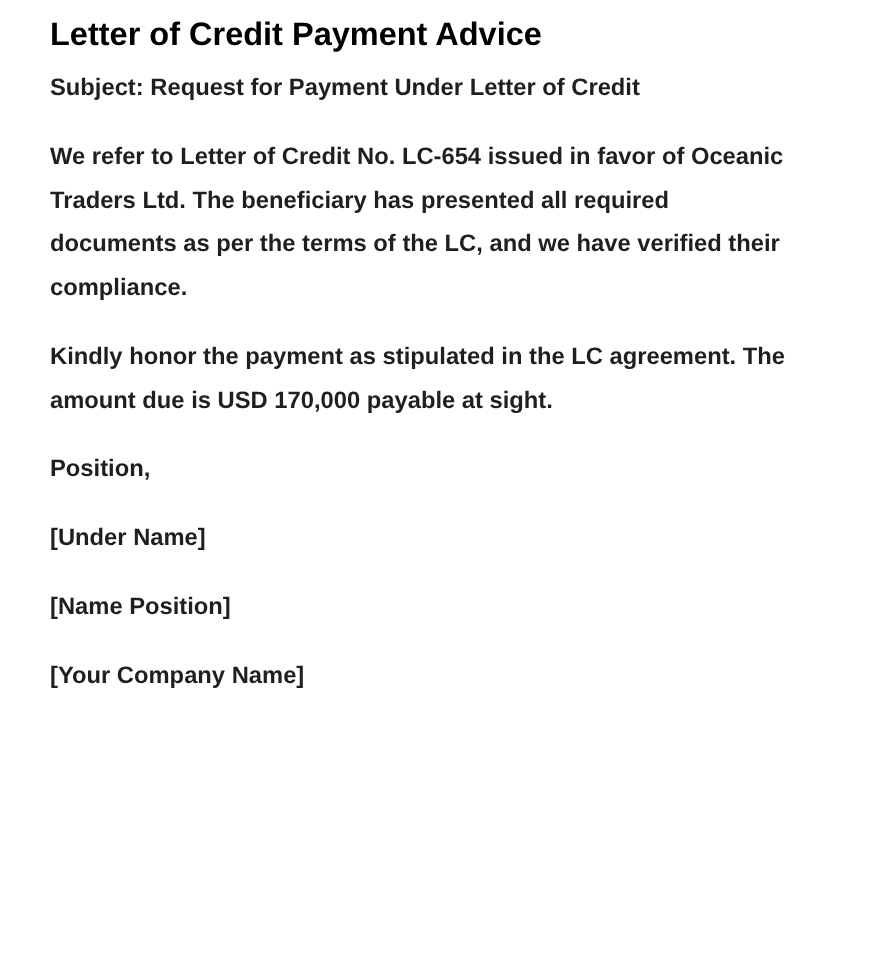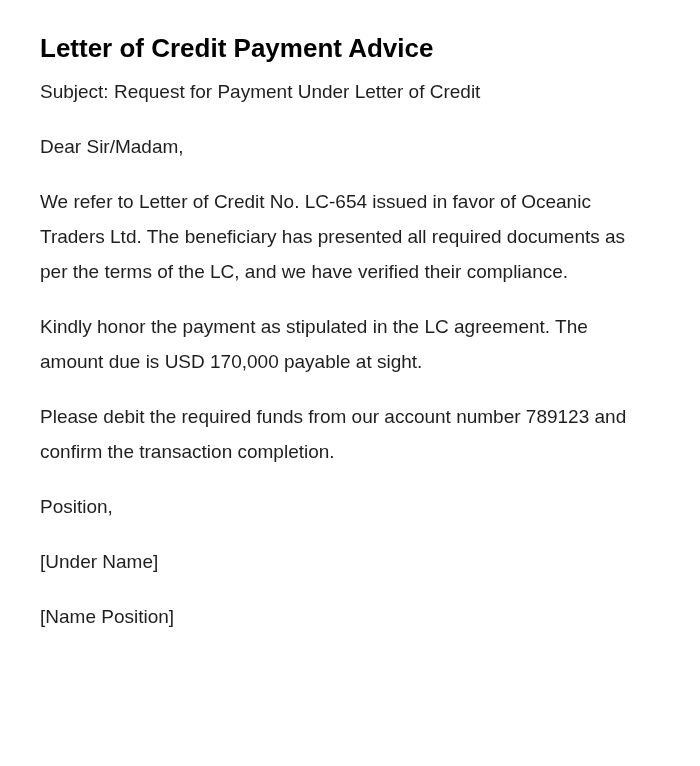--- a/index.html
+++ b/index.html
@@ -4,56 +4,55 @@
 <style>
   html, body {
     margin: 0;
     padding: 0;
     background: #ffffff;
   }
   .page {
     width: 700px;
     height: 766px;
     box-sizing: border-box;
-    padding: 32px 60px 24px 40px;
+    padding: 11px 60px 24px 40px;
     background: #ffffff;
     font-family: "Liberation Sans", sans-serif;
     color: #1f1f1f;
     overflow: hidden;
   }
   .doc-title {
     font-size: 26px;
     line-height: 33px;
     font-weight: 700;
     color: #000000;
     margin: 0 0 9px 0;
   }
   .doc-paragraph {
     font-size: 19px;
     line-height: 35px;
-    font-weight: 400;
+    font-weight: 700;
     margin: 0 0 20px 0;
     max-width: 600px;
   }
 </style>
 </head>
 <body>
 
 <div class="page">
   <h1 class="doc-title">Letter of Credit Payment Advice</h1>
 
   <p class="doc-paragraph">Subject: Request for Payment Under Letter of Credit</p>
 
-  <p class="doc-paragraph">Dear Sir/Madam,</p>
 
   <p class="doc-paragraph">We refer to Letter of Credit No. LC-654 issued in favor of Oceanic Traders Ltd. The beneficiary has presented all required documents as per the terms of the LC, and we have verified their compliance.</p>
 
   <p class="doc-paragraph">Kindly honor the payment as stipulated in the LC agreement. The amount due is USD 170,000 payable at sight.</p>
 
-  <p class="doc-paragraph">Please debit the required funds from our account number 789123 and confirm the transaction completion.</p>
 
   <p class="doc-paragraph">Position,</p>
 
   <p class="doc-paragraph">[Under Name]</p>
 
   <p class="doc-paragraph">[Name Position]</p>
 
+  <p class="doc-paragraph">[Your Company Name]</p>
 </div>
 
 </body></html>

